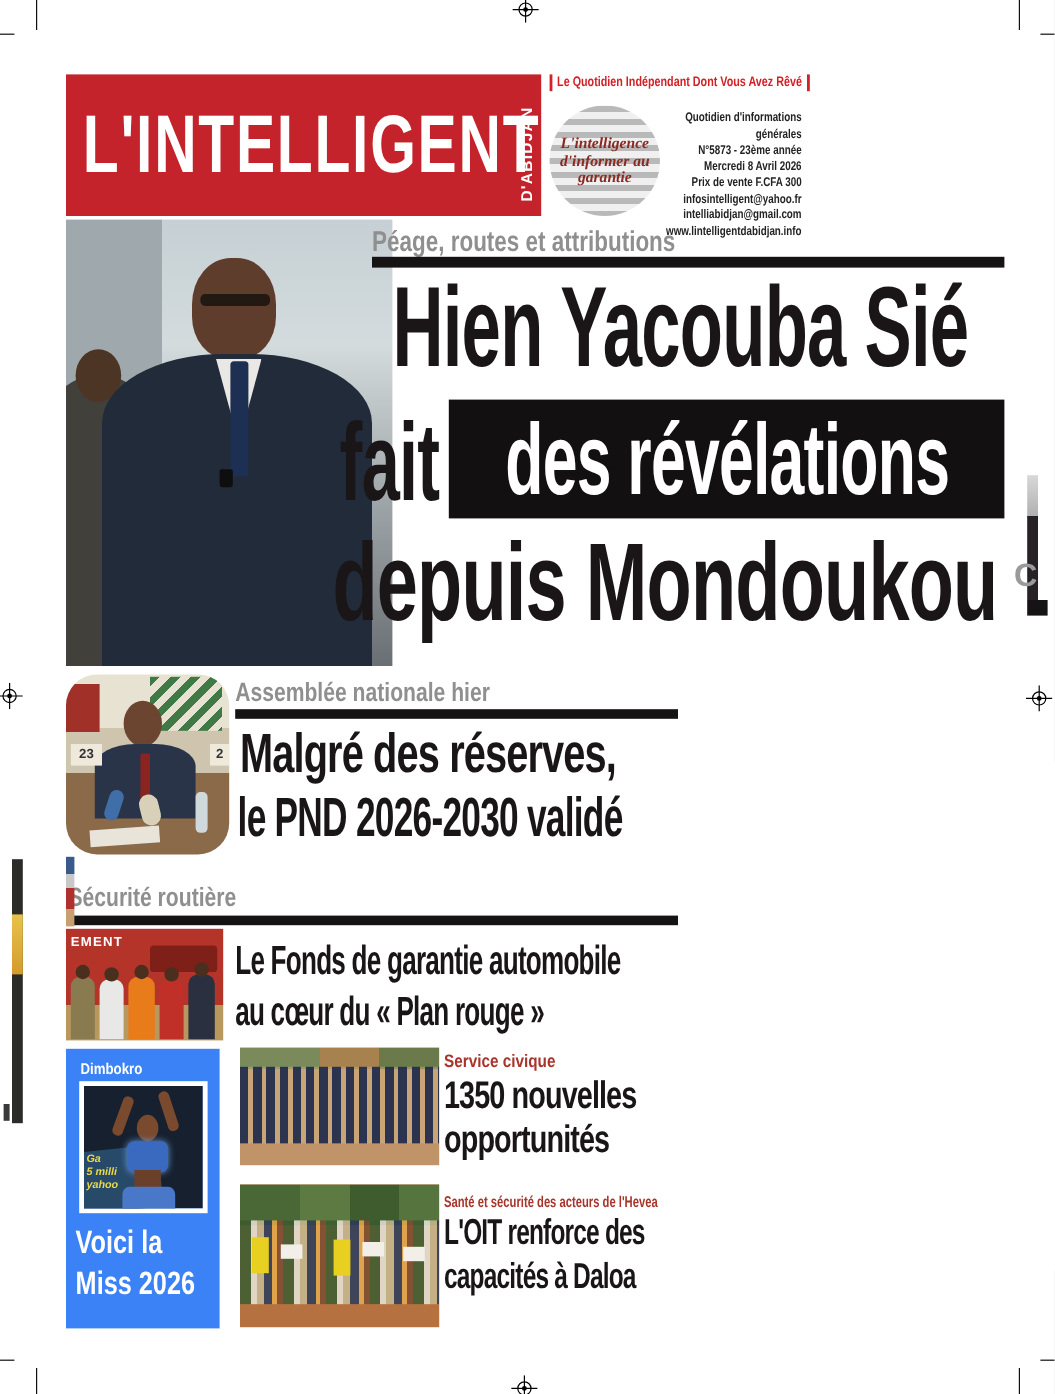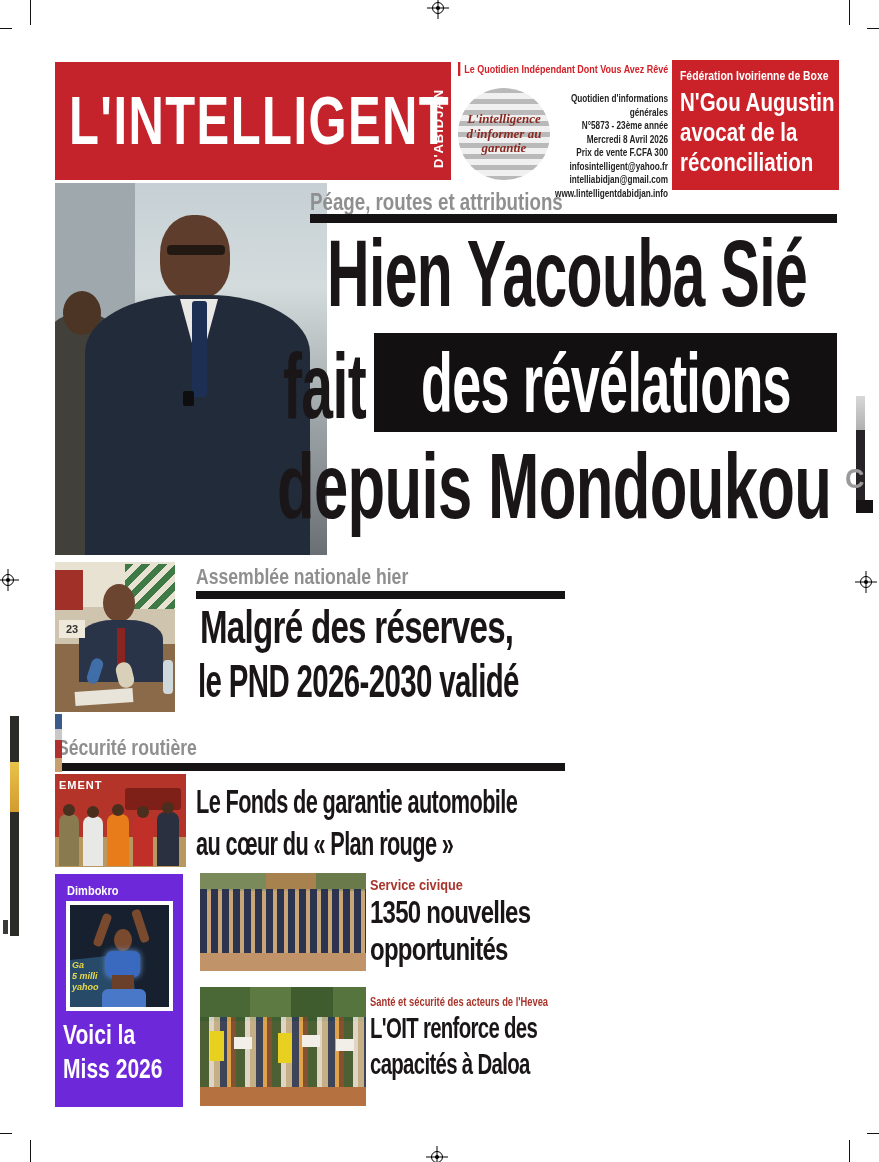--- a/index.html
+++ b/index.html
@@ -31,21 +31,21 @@
   }
   .logo-motto{font-family:"Liberation Serif", serif;font-style:italic;font-weight:700;color:#8a2a22;line-height:1.15;}
   .infoblock{color:#242222;font-weight:700;text-align:right;line-height:13.5px;}
   .redbox{background:#cb2128;color:#fff;}
   .redbox-kicker{font-weight:700;}
   .redbox-head{font-weight:800;line-height:1.12;letter-spacing:0;}
   .reverse-box{background:#121011;}
   .reverse-text{color:#fff;font-weight:800;letter-spacing:-1px;}
   .photo{overflow:hidden;}
   .shape{position:absolute;}
-  .blackpanel{background:#6d28d9;}
+  .blackpanel{background:#3b82f6;}
   .whitetext{color:#ffffff;font-weight:800;}
 </style>
 </head>
 <body>
 
 <div id="canvas">
 
   <div class="abs crop" style="left:30px;top:0;width:1px;height:25px;"></div>
   <div class="abs crop" style="left:849px;top:0;width:1px;height:25px;"></div>
   <div class="abs crop" style="left:0;top:28px;width:12px;height:1px;"></div>
@@ -102,26 +102,20 @@
   <div class="abs infoblock condR" style="left:505px;top:92px;width:163px;font-size:10.5px;transform:scaleX(.78);">
     <div>Quotidien d'informations générales</div>
     <div>N°5873 - 23ème année</div>
     <div>Mercredi 8 Avril 2026</div>
     <div>Prix de vente F.CFA 300</div>
     <div>infosintelligent@yahoo.fr</div>
     <div>intelliabidjan@gmail.com</div>
     <div>www.lintelligentdabidjan.info</div>
   </div>
 
-  <div class="abs redbox" style="left:672px;top:60px;width:167px;height:130px;">
-    <div class="abs redbox-kicker nowrap cond" style="left:8px;top:9px;font-size:13px;transform:scaleX(.8);">Fédération Ivoirienne de Boxe</div>
-    <div class="abs redbox-head nowrap cond" style="left:8px;top:28px;font-size:25px;transform:scaleX(.82);">N'Gou Augustin</div>
-    <div class="abs redbox-head nowrap cond" style="left:8px;top:58px;font-size:25px;transform:scaleX(.82);">avocat de la</div>
-    <div class="abs redbox-head nowrap cond" style="left:8px;top:88px;font-size:25px;transform:scaleX(.82);">réconciliation</div>
-  </div>
 
   <div class="abs photo" style="left:55px;top:183px;width:272px;height:372px;background:linear-gradient(180deg,#c6d0d4 0%,#d3dbdd 28%,#aeb6b8 52%,#6a6f74 100%);">
     <div class="shape" style="left:0;top:0;width:80px;height:140px;background:#9fa9ad;"></div>
     <div class="shape" style="left:-15px;top:130px;width:85px;height:245px;background:#41403a;border-radius:40px 40px 0 0;"></div>
     <div class="shape" style="left:8px;top:108px;width:38px;height:44px;background:#4d3categor525;background:#4d3525;border-radius:50%;"></div>
     <div class="shape" style="left:105px;top:32px;width:70px;height:84px;background:#5f3d2c;border-radius:46% 46% 42% 42%;"></div>
     <div class="shape" style="left:112px;top:62px;width:58px;height:10px;background:#221a12;border-radius:4px;"></div>
     <div class="shape" style="left:30px;top:112px;width:225px;height:262px;background:#222b39;border-radius:45% 45% 0 0 / 22% 22% 0 0;"></div>
     <div class="shape" style="left:125px;top:116px;width:38px;height:70px;background:#e9e8e4;clip-path:polygon(0 0,100% 0,50% 100%);"></div>
     <div class="shape" style="left:137px;top:118px;width:15px;height:96px;background:#1d2f52;border-radius:3px;"></div>
@@ -131,21 +125,21 @@
   <div class="abs kicker nowrap cond" style="left:310px;top:190px;font-size:24px;transform:scaleX(.78);">Péage, routes et attributions</div>
   <div class="abs bar" style="left:310px;top:214px;width:527px;height:9px;"></div>
 
   <div class="abs ink nowrap cond" style="left:327px;top:226px;font-size:95px;transform:scaleX(.62);">Hien Yacouba Sié</div>
   <div class="abs ink nowrap cond" style="left:283px;top:340px;font-size:92px;transform:scaleX(.62);">fait</div>
   <div class="abs reverse-box" style="left:374px;top:333px;width:463px;height:99px;">
     <div class="abs reverse-text nowrap condC" style="left:50%;top:8px;font-size:84px;transform:translateX(-50%) scaleX(.62);">des révélations</div>
   </div>
   <div class="abs ink nowrap cond" style="left:277px;top:440px;font-size:92px;transform:scaleX(.67);">depuis Mondoukou</div>
 
-  <div class="abs photo" style="left:55px;top:562px;width:120px;height:150px;background:linear-gradient(180deg,#e8e2d2 0 30%,#cfc4ae 30% 55%,#8a6a48 55% 100%);">
+  <div class="abs photo" style="left:55px;top:562px;width:136px;height:150px;background:linear-gradient(180deg,#e8e2d2 0 30%,#cfc4ae 30% 55%,#8a6a48 55% 100%);border-radius:26px;">
     <div class="shape" style="left:70px;top:2px;width:60px;height:45px;background:repeating-linear-gradient(135deg,#3f7a46 0 6px,#e8e2d2 6px 12px);"></div>
     <div class="shape" style="left:0;top:8px;width:28px;height:40px;background:#a03028;"></div>
     <div class="shape" style="left:48px;top:22px;width:32px;height:38px;background:#6b4530;border-radius:50%;"></div>
     <div class="shape" style="left:24px;top:58px;width:84px;height:62px;background:#2a3448;border-radius:40% 40% 0 0 / 30% 30% 0 0;"></div>
     <div class="shape" style="left:62px;top:66px;width:8px;height:40px;background:#8a2420;"></div>
     <div class="shape" style="left:4px;top:58px;width:26px;height:18px;background:#efe9dc;color:#333;font-weight:700;font-size:11px;text-align:center;line-height:18px;">23</div>
     <div class="shape" style="left:120px;top:58px;width:16px;height:18px;background:#efe9dc;color:#333;font-weight:700;font-size:11px;text-align:center;line-height:18px;">2</div>
     <div class="shape" style="left:34px;top:96px;width:12px;height:26px;background:#3f6ea8;border-radius:6px;transform:rotate(18deg);"></div>
     <div class="shape" style="left:62px;top:100px;width:16px;height:26px;background:#d8d0b8;border-radius:8px;transform:rotate(-14deg);"></div>
     <div class="shape" style="left:20px;top:128px;width:58px;height:14px;background:#e8e4da;transform:rotate(-4deg);"></div>

